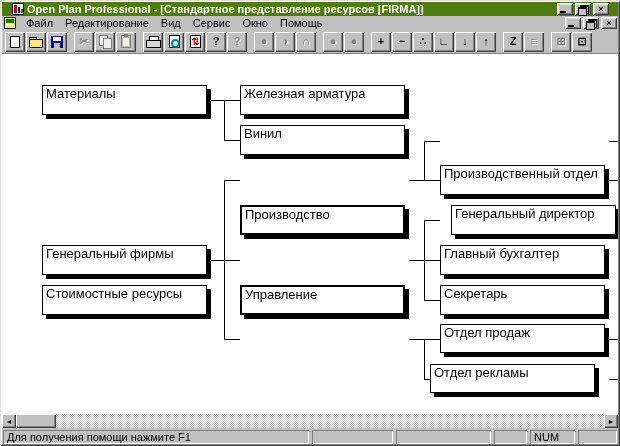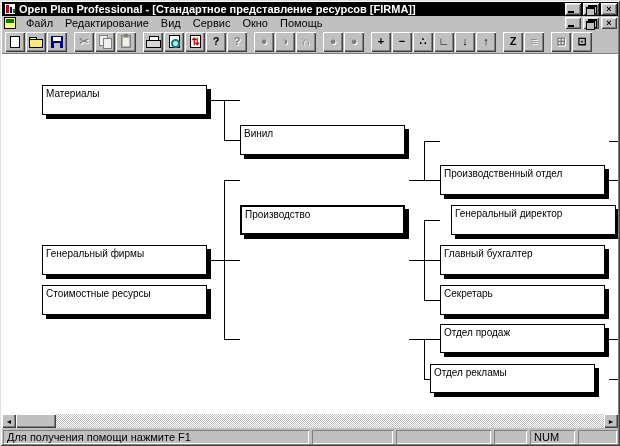--- a/index.html
+++ b/index.html
@@ -2,22 +2,22 @@
 <html><head>
 <meta charset="utf-8">
 <style>
   html,body{margin:0;padding:0;background:#c0c0c0;}
   #app{position:relative;width:620px;height:446px;background:#c0c0c0;overflow:hidden;
        font-family:"Liberation Sans",sans-serif;font-size:11px;
        box-shadow:inset 1px 1px 0 #dfdfdf, inset -1px -1px 0 #404040,
                   inset 2px 2px 0 #fff, inset -2px -2px 0 #808080;}
 
   
-  .titlebar{position:absolute;left:2px;top:2px;right:2px;height:14px;background:#000000;
-            display:flex;align-items:center;padding:0 1px;}
+  .titlebar{position:absolute;left:2px;top:2px;right:2px;height:14px;background:#4d7c0f;
+            display:flex;align-items:center;padding:0 9px;}
   .app-icon{width:12px;height:12px;margin:0 3px 0 1px;background:#fff;border:1px solid #000;
             position:relative;box-sizing:border-box;}
   .app-icon i{position:absolute;display:block;}
   .app-icon .a{left:1px;top:1px;width:3px;height:8px;background:#c00000;}
   .app-icon .b{left:5px;top:3px;width:2px;height:6px;background:#000080;}
   .app-icon .c{left:8px;top:5px;width:2px;height:4px;background:#008000;}
   .title-text{color:#fff;font-weight:bold;white-space:nowrap;overflow:hidden;flex:1;
               letter-spacing:0;}
   .winbtns{display:flex;gap:2px;margin-left:4px;}
   .wbtn{width:16px;height:12px;background:#c0c0c0;position:relative;
@@ -67,21 +67,21 @@
   .ic-print::before{content:"";position:absolute;left:3px;top:0;width:8px;height:5px;background:#fff;border:1px solid #000;}
   .ic-print::after{content:"";position:absolute;left:0;top:4px;width:13px;height:6px;background:#d8d8d8;border:1px solid #000;}
   .ic-preview{width:11px;height:13px;background:#fff;border:1px solid #000;box-sizing:border-box;}
   .ic-preview::after{content:"";position:absolute;right:-1px;bottom:-1px;width:5px;height:5px;border:2px solid #008080;border-radius:50%;background:#bfeaea;}
   .ic-update{width:11px;height:13px;background:#fff;border:1px solid #000;box-sizing:border-box;}
   .ic-update::after{content:"⇅";position:absolute;left:1px;top:0;font-size:10px;font-weight:bold;color:#c00000;line-height:11px;}
 
   
   #canvas{position:absolute;left:2px;top:55px;width:616px;height:359px;background:#fff;overflow:hidden;}
   .node{position:absolute;background:#fff;border:1px solid #000;box-sizing:border-box;
-        box-shadow:4px 4px 0 0 #000;padding:1px 0 0 3px;font-size:10px;line-height:13px;color:#000;}
+        box-shadow:4px 4px 0 0 #000;padding:1px 0 0 3px;font-size:13px;line-height:13px;color:#000;}
   .node.thick{border-width:2px;margin-top:40px;}
   .cline{position:absolute;background:#000;}
 
   
   .hscroll{position:absolute;left:2px;right:2px;top:414px;height:14px;background-color:#c0c0c0;
            background-image:linear-gradient(45deg,#fff 25%,transparent 25%,transparent 75%,#fff 75%),
                             linear-gradient(45deg,#fff 25%,transparent 25%,transparent 75%,#fff 75%);
            background-size:2px 2px;background-position:0 0,1px 1px;}
   .sbtn{position:absolute;top:0;width:14px;height:14px;background:#c0c0c0;
         box-shadow:inset 1px 1px 0 #fff, inset -1px -1px 0 #404040, inset -2px -2px 0 #808080;
@@ -257,22 +257,24 @@
       <div class="cline" style="left: 407px; top: 284px; width: 31px; height: 1px;"></div>
       <div class="cline" style="left: 422px; top: 284px; width: 1px; height: 40px;"></div>
       <div class="cline" style="left: 422px; top: 324px; width: 16px; height: 1px;"></div>
       <div class="cline" style="left: 607px; top: 86px; width: 11px; height: 1px;"></div>
       <div class="cline" style="left: 607px; top: 125px; width: 11px; height: 1px;"></div>
       <div class="cline" style="left: 607px; top: 284px; width: 11px; height: 1px;"></div>
       <div class="cline" style="left: 607px; top: 324px; width: 11px; height: 1px;"></div>
       <div class="node" style="left: 40px; top: 30px; width: 165px; height: 30px;">Материалы</div>
       <div class="node" style="left: 40px; top: 190px; width: 165px; height: 30px;">Генеральный фирмы</div>
       <div class="node" style="left: 40px; top: 230px; width: 165px; height: 30px;">Стоимостные ресурсы</div>
+      <div class="node" style="left: 238px; top: 30px; width: 165px; height: 30px;">Железная арматура</div>
       <div class="node" style="left: 238px; top: 70px; width: 165px; height: 30px;">Винил</div>
       <div class="node thick" style="left: 238px; top: 110px; width: 165px; height: 30px;">Производство</div>
+      <div class="node thick" style="left: 238px; top: 190px; width: 165px; height: 30px;">Управление</div>
       <div class="node" style="left: 438px; top: 110px; width: 165px; height: 30px;">Производственный отдел</div>
       <div class="node" style="left: 438px; top: 150px; width: 165px; height: 30px; margin-left: 11px;">Генеральный директор</div>
       <div class="node" style="left: 438px; top: 190px; width: 165px; height: 30px;">Главный бухгалтер</div>
       <div class="node" style="left: 438px; top: 230px; width: 165px; height: 30px;">Секретарь</div>
       <div class="node" style="left: 438px; top: 269px; width: 165px; height: 29px;">Отдел продаж</div>
       <div class="node" style="left: 428px; top: 309px; width: 165px; height: 29px;">Отдел рекламы</div>
     </div>
 
   <div class="hscroll">
     <span class="sbtn" style="left:0;">

